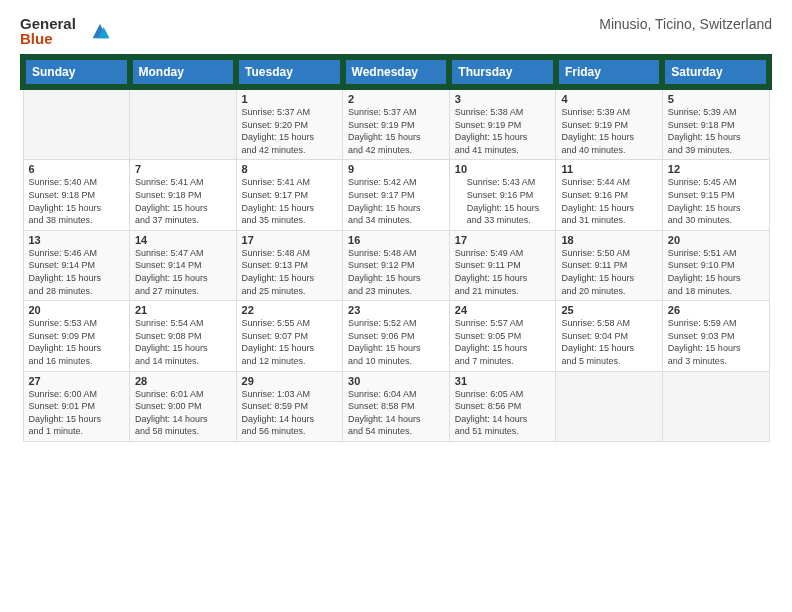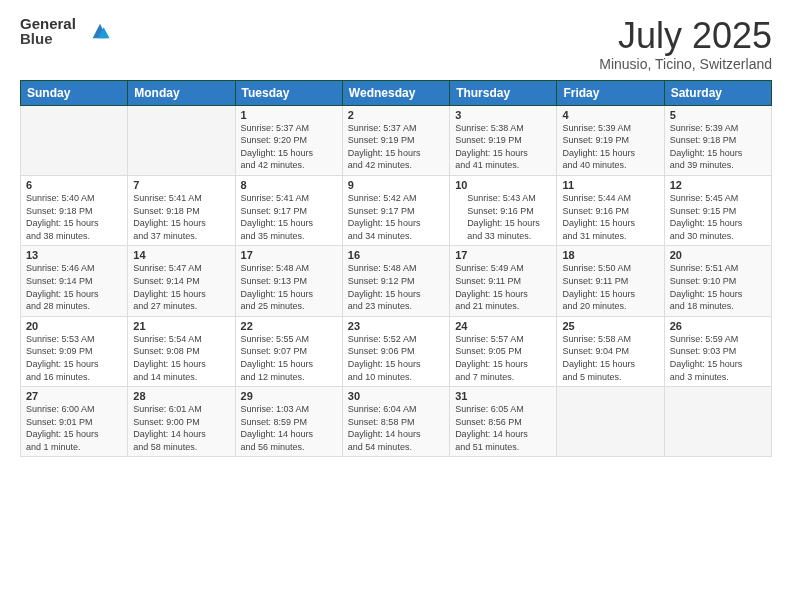--- a/index.html
+++ b/index.html
@@ -33,21 +33,21 @@
       line-height: 1;
     }
     .logo-general {
       font-size: 15px;
       font-weight: bold;
       color: #333;
     }
     .logo-blue {
       font-size: 15px;
       font-weight: bold;
-      color: #404040;
+      color: #c2410c;
     }
     .logo-icon {
       width: 22px;
       height: 22px;
       margin-left: 3px;
     }
     .title-block {
       text-align: right;
     }
     .month-title {
@@ -65,21 +65,21 @@
       border-collapse: collapse;
       border: 1px solid #ccc;
     }
     .calendar th {
       background: #2e7bc4;
       color: #fff;
       font-size: 12px;
       font-weight: bold;
       text-align: left;
       padding: 5px 6px;
-      border: 1px solid #14532d;
+      border: 6px solid #14532d;
     }
     .calendar td {
       vertical-align: top;
       padding: 3px 5px;
       border: 1px solid #ddd;
       width: 107px;
       min-height: 80px;
       font-size: 9.5px;
       color: #333;
       background: #fff;
@@ -115,21 +115,20 @@
       <div class="logo-text">
         <span class="logo-general">General</span>
         <span class="logo-blue">Blue</span>
       </div>
       <svg class="logo-icon" viewBox="0 0 30 30">
         <polygon points="5,25 15,5 25,25" fill="#2e7bc4"></polygon>
         <polygon points="12,25 20,10 28,25" fill="#1a9cd8"></polygon>
       </svg>
     </div>
     <div class="title-block">
-      <div class="month-title">July 2025</div>
       <div class="location">Minusio, Ticino, Switzerland</div>
     </div>
   </div>
 
   <table class="calendar">
     <thead>
       <tr>
 
       <th>Sunday</th>
           <th>Monday</th>

